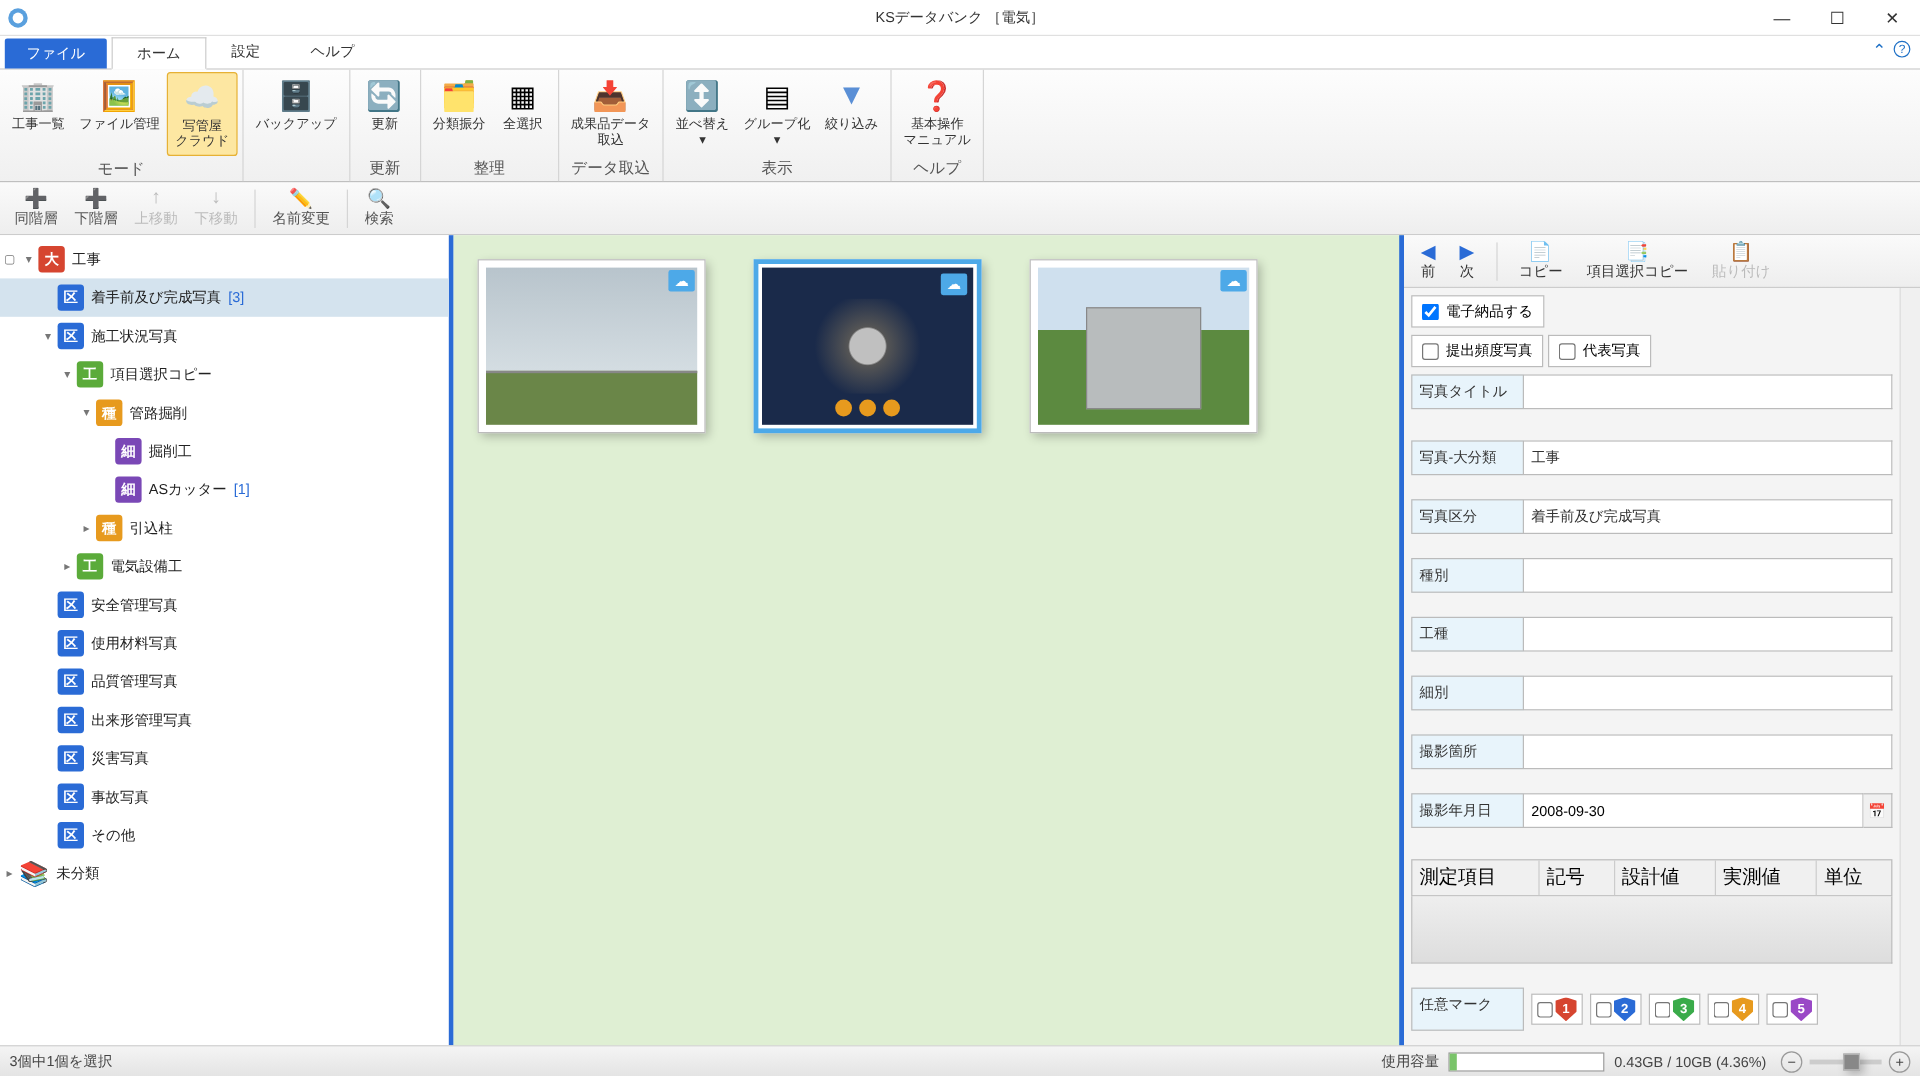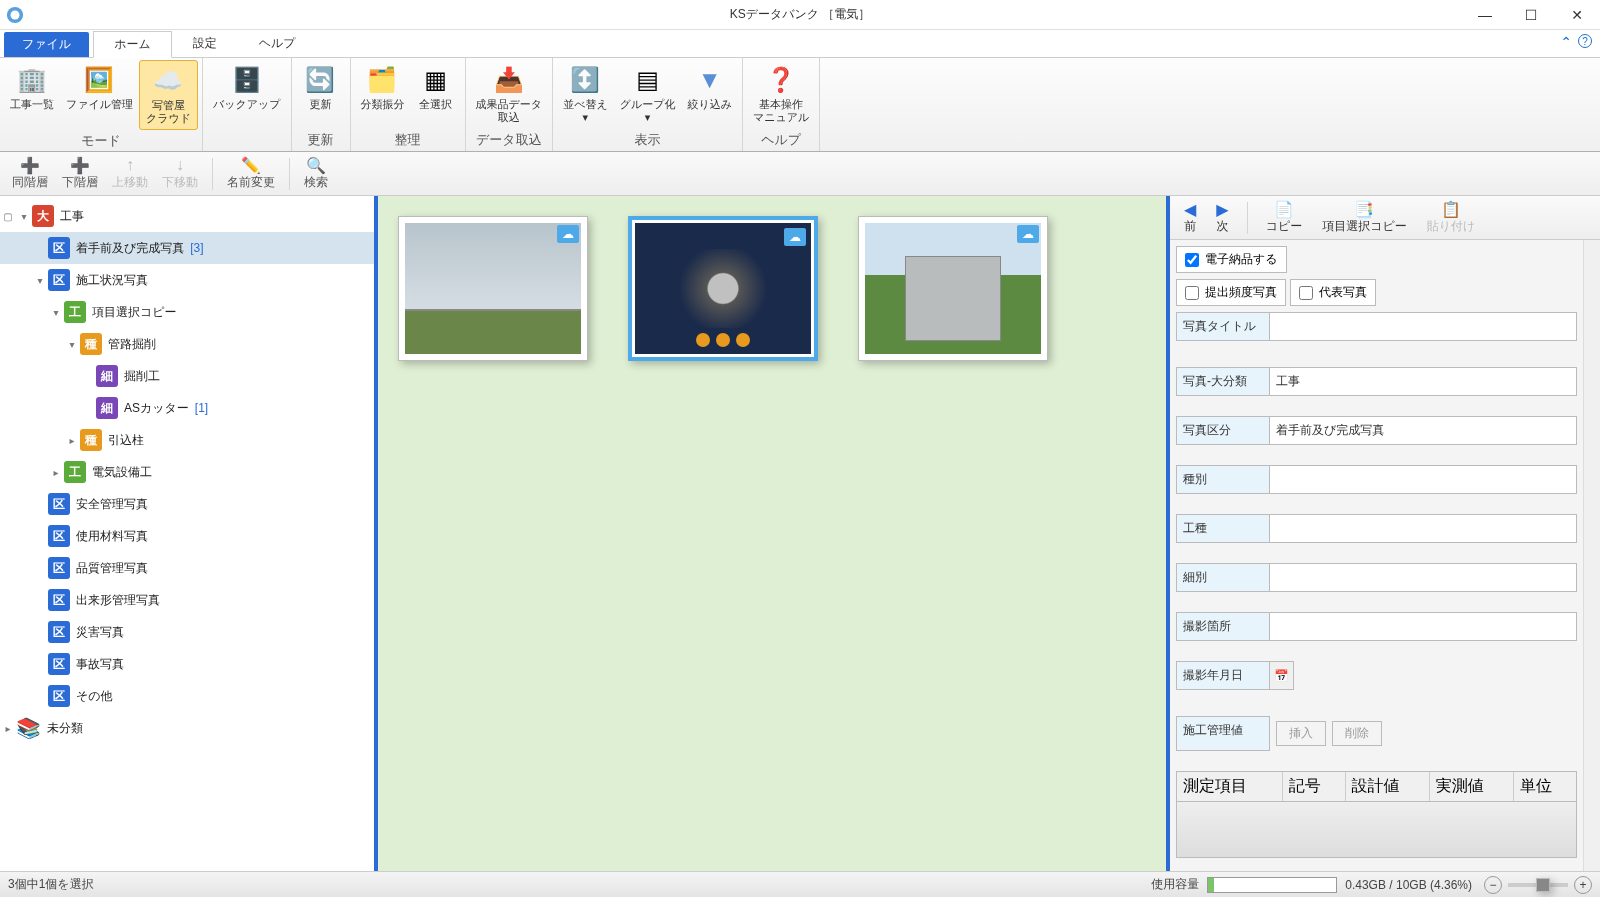--- a/index.html
+++ b/index.html
@@ -484,30 +484,26 @@
       <div class="prow">
             <div class="plabel">細別</div>
             <div class="pval"></div>
           </div>
       <div class="prow">
             <div class="plabel">撮影箇所</div>
             <div class="pval"></div>
           </div>
       <div class="prow">
             <div class="plabel">撮影年月日</div>
+            <div class="pval">
+              <input type="text" value="2008-09-30" style="">
+            </div>
             <div class="cal-btn">📅</div>
           </div>
       <div style="height:6px;"></div>
-      <div class="prow prow-btns">
-            <div class="plabel">施工管理値</div>
-            <div class="pval">
-              <button>挿入</button>
-              <button>削除</button>
-            </div>
-          </div>
       <div class="meas-head">
         <div style="flex:1.3">測定項目</div>
             <div style="flex:0.7">記号</div>
             <div style="flex:1">設計値</div>
             <div style="flex:1">実測値</div>
             <div style="flex:0.7;border-right:none">単位</div>
       </div>
       <div class="meas-body"></div>
 
       <div style="height:6px;"></div>

